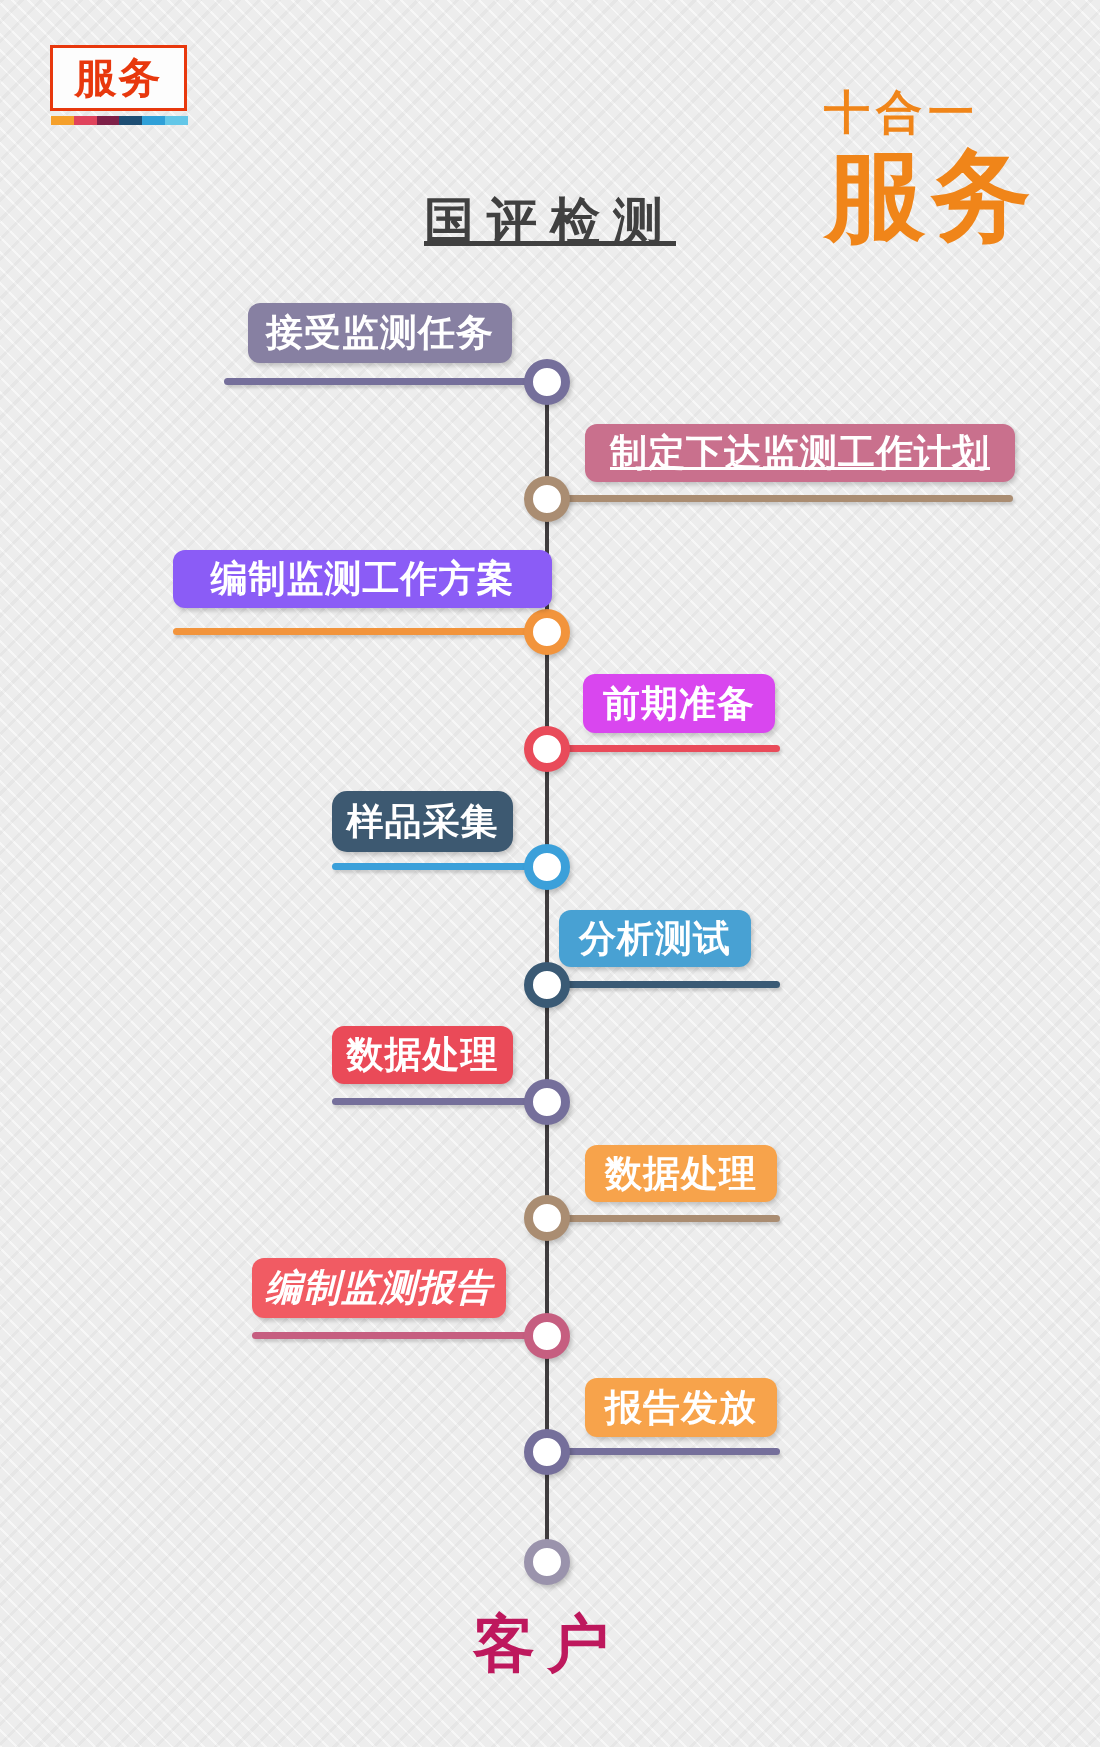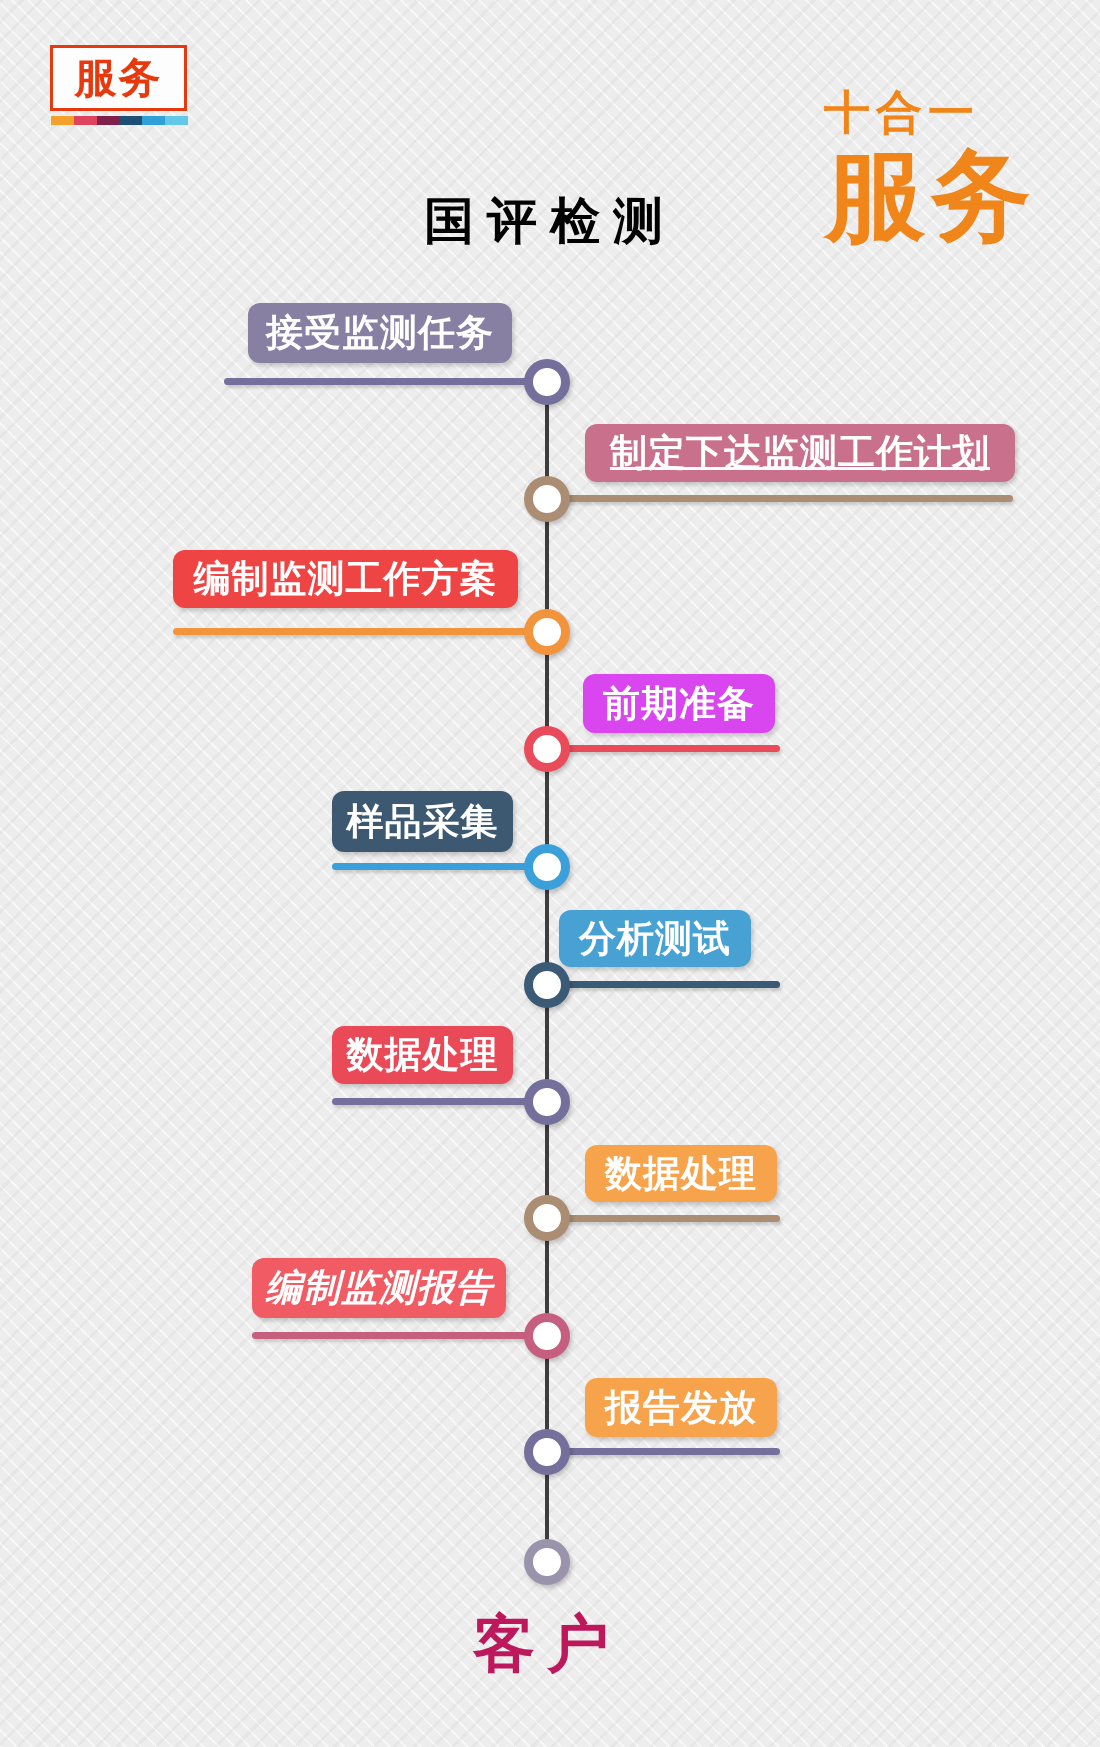--- a/index.html
+++ b/index.html
@@ -59,43 +59,43 @@
 <div class="abs badge-box" style="color: rgb(232, 56, 13); border-color: rgb(232, 56, 13);">服务</div>
 <div class="abs stripe">
   <span style="background-color: rgb(245, 160, 43);"></span>
   <span style="background-color: rgb(224, 67, 92);"></span>
   <span style="background-color: rgb(126, 32, 72);"></span>
   <span style="background-color: rgb(29, 78, 116);"></span>
   <span style="background-color: rgb(47, 160, 216);"></span>
   <span style="background-color: rgb(99, 199, 232);"></span>
 </div>
 
-<div class="abs main-title" style="color: #000000;">国评检测</div>
+<div class="abs main-title" style="color: #404040; text-decoration: underline;">国评检测</div>
 <div class="abs tagline" style="color: rgb(240, 133, 25);">十合一</div>
 <div class="abs brand-big" style="color: rgb(240, 133, 25);">服务</div>
 
 <div class="abs spine" style="background-color: rgb(63, 60, 62);"></div>
 
 <div class="abs step-label" style="left: 248px; top: 303px; width: 264px; height: 60px; background-color: rgb(135, 128, 162);">接受监测任务</div>
 <div class="abs step-line" style="left: 224px; top: 378px; width: 323px; background-color: rgb(117, 111, 155);"></div>
 <div class="abs node" style="left: 524px; top: 359px; border-color: rgb(117, 111, 155);"></div>
 
 <div class="abs step-label" style="left: 585px; top: 424px; width: 430px; height: 58px; background-color: rgb(201, 112, 141); text-decoration: underline;">制定下达监测工作计划</div>
 <div class="abs step-line" style="left: 547px; top: 495px; width: 466px; background-color: rgb(170, 141, 114);"></div>
 <div class="abs node" style="left: 524px; top: 476px; border-color: rgb(170, 141, 114);"></div>
 
-<div class="abs step-label" style="left: 173px; top: 550px; width: 345px; height: 58px; background-color: #ef4444;">编制监测工作方案</div>
+<div class="abs step-label" style="left: 173px; top: 550px; width: 379px; height: 58px; background-color: #8b5cf6;">编制监测工作方案</div>
 <div class="abs step-line" style="left: 173px; top: 628px; width: 374px; background-color: rgb(242, 148, 60);"></div>
 <div class="abs node" style="left: 524px; top: 609px; border-color: rgb(242, 148, 60);"></div>
 
 <div class="abs step-label" style="left: 583px; top: 674px; width: 192px; height: 59px; background-color: #d946ef;">前期准备</div>
 <div class="abs step-line" style="left: 547px; top: 745px; width: 233px; background-color: rgb(233, 75, 90);"></div>
 <div class="abs node" style="left: 524px; top: 726px; border-color: rgb(233, 75, 90);"></div>
 
-<div class="abs step-label" style="left: 332px; top: 791px; width: 181px; height: 61px; background-color: rgb(61, 89, 113);">样品采集</div>
+<div class="abs step-label" style="left: 332px; top: 791px; width: 181px; height: 61px; background-color: rgb(61, 89, 113); border-radius: 15px;">样品采集</div>
 <div class="abs step-line" style="left: 332px; top: 863px; width: 215px; background-color: rgb(59, 160, 218);"></div>
 <div class="abs node" style="left: 524px; top: 844px; border-color: rgb(59, 160, 218);"></div>
 
 <div class="abs step-label" style="left: 559px; top: 910px; width: 192px; height: 57px; background-color: rgb(72, 161, 211);">分析测试</div>
 <div class="abs step-line" style="left: 547px; top: 981px; width: 233px; background-color: rgb(58, 90, 117);"></div>
 <div class="abs node" style="left: 524px; top: 962px; border-color: rgb(58, 90, 117);"></div>
 
 <div class="abs step-label" style="left: 332px; top: 1026px; width: 181px; height: 58px; background-color: rgb(234, 74, 88);">数据处理</div>
 <div class="abs step-line" style="left: 332px; top: 1098px; width: 215px; background-color: rgb(117, 111, 155);"></div>
 <div class="abs node" style="left: 524px; top: 1079px; border-color: rgb(117, 111, 155);"></div>

